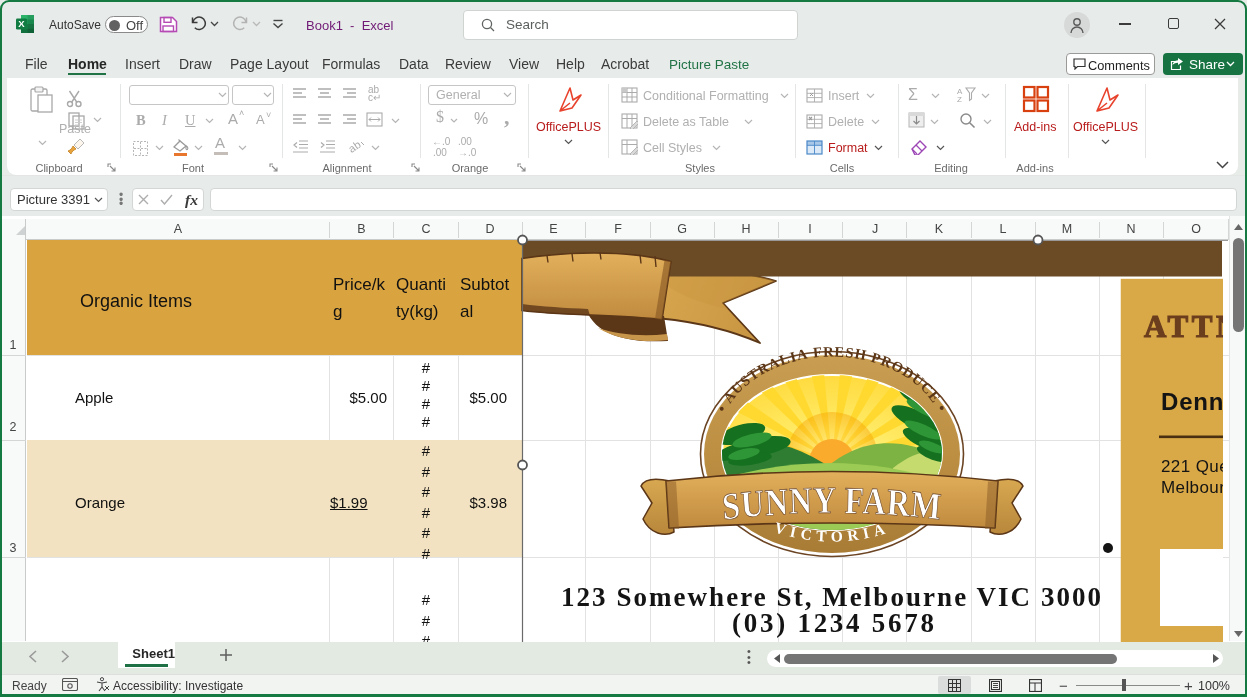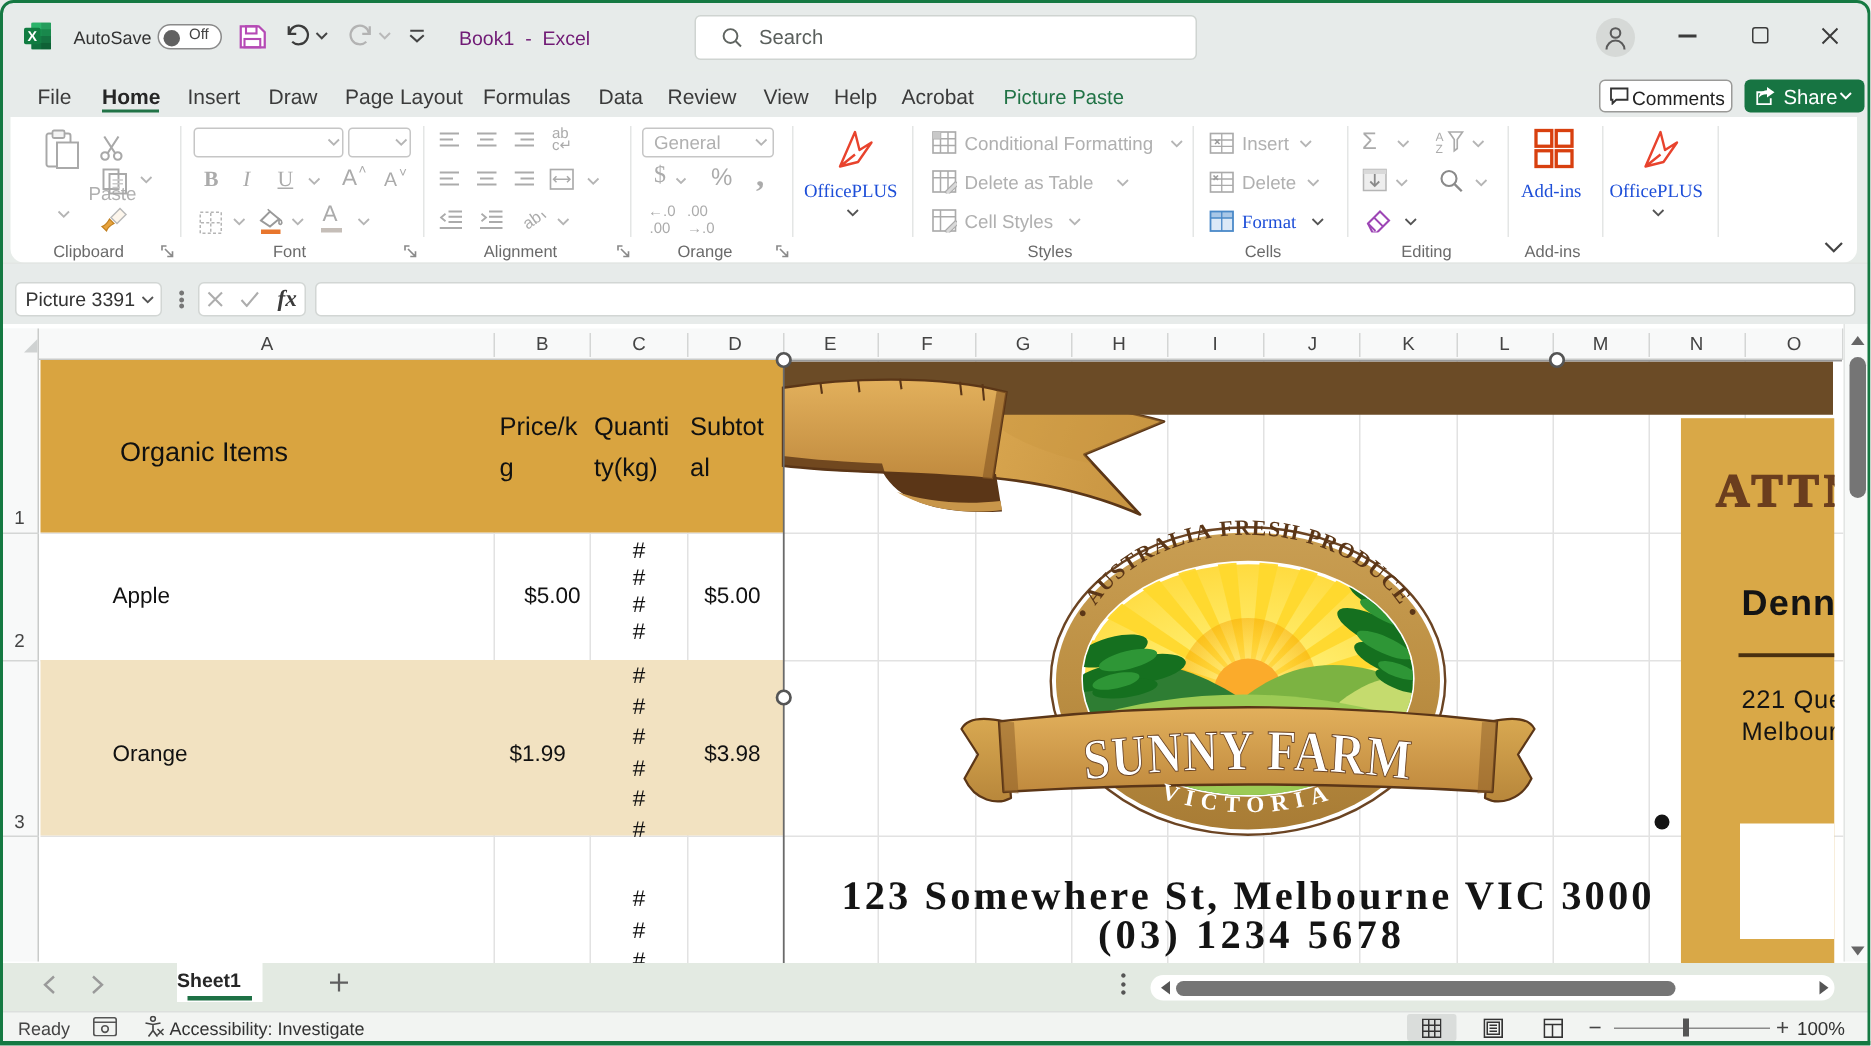--- a/index.html
+++ b/index.html
@@ -21,21 +21,21 @@
   <rect x="5" y="9" width="13" height="4.5" fill="#17834a"></rect>
   <rect x="5" y="13.5" width="13" height="4.5" fill="#10703e"></rect>
   <rect x="11.5" y="0" width="6.5" height="18" fill="#000" opacity="0.12"></rect>
   <rect x="0" y="3.5" width="11" height="11" rx="1.2" fill="#107C41"></rect>
   <text x="5.5" y="12.3" font-size="9.5" font-weight="bold" fill="#fff" text-anchor="middle" font-family="Liberation Sans">X</text>
 </svg>
 <div class="abs" style="left:49px;top:18px;font-size:12px;color:#333;">AutoSave</div>
 
 <div class="abs" style="left:105px;top:16px;width:43px;height:17px;border:1.2px solid #8a8a8a;border-radius:9px;background:#fff;"></div>
 <div class="abs" style="left:109px;top:19.5px;width:11px;height:11px;border-radius:50%;background:#616161;"></div>
-<div class="abs" style="left:126px;top:18px;font-size:10px;color:#444;">Off</div>
+<div class="abs" style="left:126px;top:18px;font-size:13px;color:#444;">Off</div>
 
 <svg class="abs" style="left:159px;top:16px" width="19" height="17" viewBox="0 0 19 17">
   <path d="M1.5,1.5 h12 l4,4 v10 h-16 z" fill="#fff" stroke="#b54ab5" stroke-width="1.5"></path>
   <rect x="5" y="1.5" width="7" height="4.8" fill="none" stroke="#b54ab5" stroke-width="1.4"></rect>
   <rect x="4" y="10" width="10.5" height="5.5" fill="none" stroke="#b54ab5" stroke-width="1.4"></rect>
 </svg>
 
 <svg class="abs" style="left:190px;top:16px" width="17" height="16" viewBox="0 0 17 16">
   <path d="M2.5,1.5 v5 h5" fill="none" stroke="#3b3b3b" stroke-width="1.5"></path>
   <path d="M3,6.2 a6.2,6.2 0 1 1 1.8,5.6" fill="none" stroke="#3b3b3b" stroke-width="1.5"></path>
@@ -108,21 +108,21 @@
   </svg>
 
 <div class="abs" id="ribbon" style="left:7px;top:78px;width:1231px;height:97px;background:#fff;border-radius:0 0 9px 9px;"></div>
 <div class="abs" style="left:0;top:175px;width:1247px;height:1px;background:#e3e6e4;"></div>
 <div id="ribbon-content">
 <style>
  .sep { position:absolute; top:84px; width:1px; height:74px; background:#e4e6e5; }
  .glabel { position:absolute; top:162px; font-size:11px; color:#6a6a6a; text-align:center; }
  .gicon { stroke:#a8a8a8; fill:none; stroke-width:1.3; }
  .gtext { position:absolute; font-size:12.5px; color:#b0b0b0; }
- .dtext { position:absolute; font-size:12.5px; color:#1d4ed8;font-family:Liberation Serif, serif; }
+ .dtext { position:absolute; font-size:12.5px; color:#b91c1c; }
  .chev { stroke:#b5b5b5; fill:none; stroke-width:1.2; }
  .chevd { stroke:#555; fill:none; stroke-width:1.2; }
 </style>
 <div class="sep" style="left:120px"></div>
 <div class="sep" style="left:282px"></div>
 <div class="sep" style="left:420px"></div>
 <div class="sep" style="left:528px"></div>
 <div class="sep" style="left:608px"></div>
 <div class="sep" style="left:795px"></div>
 <div class="sep" style="left:898px"></div>
@@ -487,21 +487,21 @@
 <div class="abs" style="left:27px;top:440px;width:495px;height:117px;background:#F2E2C1;"></div>
 
 <div class="cell" style="left:80px;top:291px;font-size:18px;">Organic Items</div>
 <div class="cell" style="left:333px;top:271px;font-size:17px;line-height:27px;">Price/k<br>g</div>
 <div class="cell" style="left:396px;top:271px;font-size:17px;line-height:27px;">Quanti<br>ty(kg)</div>
 <div class="cell" style="left:460px;top:271px;font-size:17px;line-height:27px;">Subtot<br>al</div>
 <div class="cell" style="left:75px;top:389px;">Apple</div>
 <div class="cell" style="left:330px;top:389px;width:57px;text-align:right;">$5.00</div>
 <div class="cell" style="left:459px;top:389px;width:48px;text-align:right;">$5.00</div>
 <div class="cell" style="left:75px;top:494px;">Orange</div>
-<div class="cell" style="left:330px;top:494px;width:57px;text-align:center;">$1.99</div>
+<div class="cell" style="left:330px;top:494px;width:57px;text-align:left;text-decoration:underline;">$1.99</div>
 <div class="cell" style="left:459px;top:494px;width:48px;text-align:right;">$3.98</div>
 
 <div class="cell" style="left:394px;top:359px;width:64px;text-align:center;line-height:18px;">#<br>#<br>#<br>#</div>
 
 <div class="cell" style="left:394px;top:441px;width:64px;text-align:center;line-height:20.5px;">#<br>#<br>#<br>#<br>#<br>#</div>
 
 <div class="cell" style="left:394px;top:590px;width:64px;text-align:center;line-height:20.5px;">#<br>#<br>#</div>
 </div>
 
 <div id="flyer">
@@ -655,21 +655,21 @@
 
 <div class="abs" style="left:0;top:642px;width:1247px;height:32px;background:#E3EAE2;"></div>
 <div id="tabbar">
 <svg class="abs" style="left:27px;top:650px" width="12" height="13" viewBox="0 0 12 13">
       <path d="M9,1 L3,6.5 L9,12" stroke="#9a9a9a" fill="none" stroke-width="1.6"></path>
     </svg>
 <svg class="abs" style="left:59px;top:650px" width="12" height="13" viewBox="0 0 12 13">
       <path d="M3,1 L9,6.5 L3,12" stroke="#9a9a9a" fill="none" stroke-width="1.6"></path>
     </svg>
 <div class="abs" style="left:118px;top:642px;width:57px;height:26px;background:#fff;"></div>
-<div class="abs" style="left:118px;top:646px;width:57px;height:16px;font-size:13px;font-weight:bold;color:#262626;text-align:left;">Sheet1</div>
+<div class="abs" style="left:118px;top:646px;width:57px;height:16px;font-size:13px;font-weight:bold;color:#262626;text-align:right;">Sheet1</div>
 <div class="abs" style="left:125px;top:664px;width:43px;height:3px;background:#1E7145;"></div>
 <svg class="abs" style="left:219px;top:648px" width="14" height="14" viewBox="0 0 14 14">
       <path d="M7,1 V13 M1,7 H13" stroke="#5f5f5f" stroke-width="1.5"></path>
     </svg>
 
 <div class="abs" style="left:747px;top:649px;font-size:11px;color:#555;line-height:5.5px;">•<br>•<br>•</div>
 
 <div class="abs" style="left:767px;top:650px;width:456px;height:17px;background:#fff;border-radius:9px;"></div>
 <svg class="abs" style="left:772px;top:653px" width="10" height="11" viewBox="0 0 10 11">
       <path d="M8,1 L2,5.5 L8,10 Z" fill="#555"></path>

